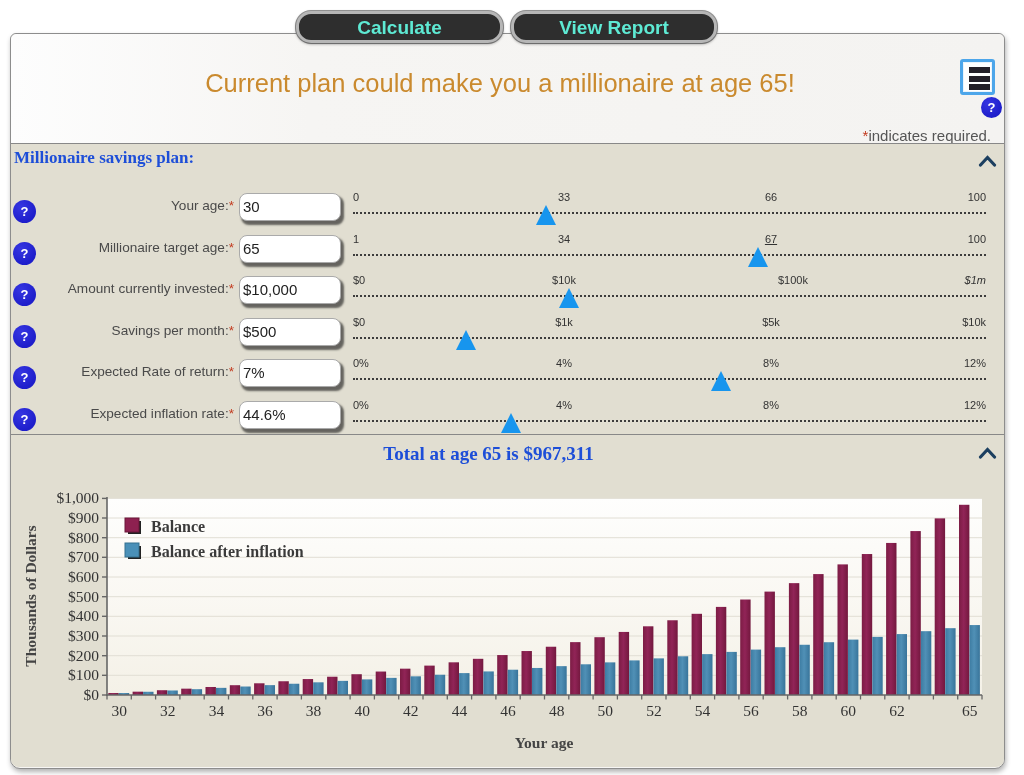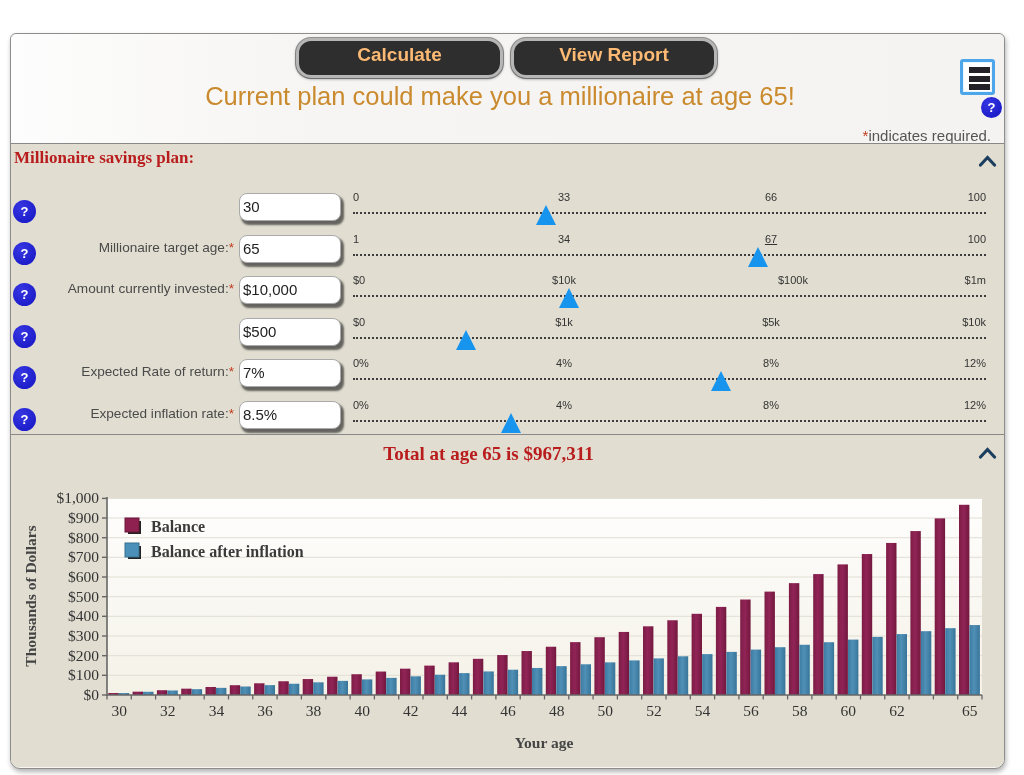--- a/index.html
+++ b/index.html
@@ -1,27 +1,27 @@
 <!DOCTYPE html>
 <html><head><meta charset="utf-8"><style>
 * { margin:0; padding:0; box-sizing:border-box; }
 body { width:1024px; height:775px; background:#fff; font-family:"Liberation Sans",sans-serif; position:relative; overflow:hidden; }
-.btn { position:absolute; height:40px; background:#2e2e2e; border:3px solid #b6b6b6; border-radius:15px; color:#fdba74; font-weight:bold; font-size:19px; text-align:center; line-height:28px; z-index:6; box-shadow:0 1px 3px rgba(0,0,0,.45),0 0 0 1px #9a9a9a;margin-top:27px; }
+.btn { position:absolute; height:32px; background:#2e2e2e; border:3px solid #b6b6b6; border-radius:15px; color:#5eead4; font-weight:bold; font-size:19px; text-align:center; line-height:28px; z-index:6; box-shadow:0 1px 3px rgba(0,0,0,.45),0 0 0 1px #9a9a9a; }
 #container { position:absolute; left:10px; top:33px; width:995px; height:736px; background:#f7f6f4; border:1px solid #8d8d8d; border-radius:6px 6px 10px 10px; box-shadow:1px 3px 5px rgba(0,0,0,.3); }
 #titlebar { position:absolute; left:0; top:0; width:100%; height:109px; background:linear-gradient(90deg,#fdfdfd 0%,#f6f5f3 30%,#f4f3f1 100%); border-radius:6px 6px 0 0; }
-#maintitle { position:absolute; left:0; top:48px; width:978px; text-align:center; font-size:25.5px; color:#ca8a2e; }
+#maintitle { position:absolute; left:0; top:35px; width:978px; text-align:center; font-size:25.5px; color:#ca8a2e; }
 #menubox { position:absolute; left:949px; top:25px; width:35px; height:36px; background:#fff; border:3px solid #4da6ea; border-radius:3px; box-shadow:inset 0 0 0 1px #eaf4fc; }
 #menubox .bar { position:absolute; left:6px; width:21px; height:6px; background:#242028; }
 #qbub { position:absolute; left:970px; top:63px; width:21px; height:21px; background:radial-gradient(circle at 35% 30%, #3636e2, #1e1ecb 70%); border-radius:50%; color:#fff; font-size:13px; font-weight:bold; text-align:center; line-height:21px; }
 #req { position:absolute; right:13px; top:93px; font-size:15px; color:#555; }
 #req b { color:#c23a1e; font-weight:normal; }
 .section { position:absolute; left:0; width:100%; background:#e1ded1; border-top:1px solid #888; }
 #formsec { top:109px; height:291px; }
 #chartsec { top:400px; height:333px; border-radius:0 0 8px 8px; }
-.shead { position:absolute; top:4px; font-family:"Liberation Serif",serif; font-weight:bold; font-size:17px; color:#b91c1c; }
+.shead { position:absolute; top:4px; font-family:"Liberation Serif",serif; font-weight:bold; font-size:17px; color:#1d4ed8; }
 .chev { position:absolute; left:967px; width:19px; height:12px; }
 .row { position:absolute; left:0; width:100%; height:42px; }
 .qi { position:absolute; left:2px; top:10px; width:23px; height:23px; background:radial-gradient(circle at 35% 30%, #3636e2, #1e1ecb 70%); border-radius:50%; color:#fff; font-size:13px; font-weight:bold; text-align:center; line-height:23px; }
 .lab { position:absolute; left:0; top:8px; width:223px; text-align:right; font-size:13.6px; color:#4a4a4a; }
 .red { color:#c23a1e; }
 .inp { position:absolute; left:228px; top:3px; width:102px; height:28px; background:#fff; border:1px solid #aaa; border-radius:8px; box-shadow:2.5px 3.5px 2px rgba(25,25,25,.62); font-size:15px; color:#222; line-height:26px; padding-left:3px; }
 .slider { position:absolute; left:342px; top:0; width:633px; height:42px; }
 .sl { position:absolute; top:1px; font-size:11px; color:#333; }
 .track { position:absolute; left:0; top:22px; width:100%; height:2px; border-bottom:2px dotted #3c3c3c; }
 .tri { position:absolute; top:14.5px; width:0; height:0; margin-left:-2px; border-left:10.5px solid transparent; border-right:10.5px solid transparent; border-bottom:20px solid #1795ee; }
@@ -41,20 +41,21 @@
     <div id="qbub">?</div>
     <div id="req"><b>*</b>indicates required.</div>
   </div>
   <div class="section" id="formsec">
     <div class="shead" style="left:3px;">Millionaire savings plan:</div>
     <svg class="chev" style="top:11px;" viewBox="0 0 19 12">
         <polyline points="2.5,10 9.5,2.5 16.5,10" fill="none" stroke="#1c3f60" stroke-width="3.2" stroke-linecap="round"></polyline>
       </svg>
 <div class="row" style="top:46px;">
         <div class="qi">?</div>
+        <div class="lab">Your age:<span class="red">*</span></div>
         <div class="inp">30</div>
         <div class="slider">
           <span class="sl" style="left:0;text-align:left;">0</span>
           <span class="sl" style="left:151px;width:120px;text-align:center;">33</span>
           <span class="sl" style="left:358px;width:120px;text-align:center;">66</span>
           <span class="sl" style="right:0;text-align:right;">100</span>
           <div class="track"></div>
           <div class="tri" style="left:184.5px;"></div>
         </div>
       </div>
@@ -72,27 +73,28 @@
         </div>
       </div>
 <div class="row" style="top:129px;">
         <div class="qi">?</div>
         <div class="lab">Amount currently invested:<span class="red">*</span></div>
         <div class="inp">$10,000</div>
         <div class="slider">
           <span class="sl" style="left:0;text-align:left;">$0</span>
           <span class="sl" style="left:151px;width:120px;text-align:center;">$10k</span>
           <span class="sl" style="left:380px;width:120px;text-align:center;">$100k</span>
-          <span class="sl" style="right:0;text-align:right;">$1m</span>
+          <span class="sl" style="right:0;text-align:right;font-style:italic;">$1m</span>
           <div class="track"></div>
           <div class="tri" style="left:207.5px;"></div>
         </div>
       </div>
 <div class="row" style="top:171px;">
         <div class="qi">?</div>
+        <div class="lab">Savings per month:<span class="red">*</span></div>
         <div class="inp">$500</div>
         <div class="slider">
           <span class="sl" style="left:0;text-align:left;">$0</span>
           <span class="sl" style="left:151px;width:120px;text-align:center;">$1k</span>
           <span class="sl" style="left:358px;width:120px;text-align:center;">$5k</span>
           <span class="sl" style="right:0;text-align:right;">$10k</span>
           <div class="track"></div>
           <div class="tri" style="left:104.5px;"></div>
         </div>
       </div>
@@ -105,21 +107,21 @@
           <span class="sl" style="left:151px;width:120px;text-align:center;">4%</span>
           <span class="sl" style="left:358px;width:120px;text-align:center;">8%</span>
           <span class="sl" style="right:0;text-align:right;">12%</span>
           <div class="track"></div>
           <div class="tri" style="left:359.5px;"></div>
         </div>
       </div>
 <div class="row" style="top:254px;">
         <div class="qi">?</div>
         <div class="lab">Expected inflation rate:<span class="red">*</span></div>
-        <div class="inp">8.5%</div>
+        <div class="inp">44.6%</div>
         <div class="slider">
           <span class="sl" style="left:0;text-align:left;">0%</span>
           <span class="sl" style="left:151px;width:120px;text-align:center;">4%</span>
           <span class="sl" style="left:358px;width:120px;text-align:center;">8%</span>
           <span class="sl" style="right:0;text-align:right;">12%</span>
           <div class="track"></div>
           <div class="tri" style="left:149.5px;"></div>
         </div>
       </div>
   </div>

